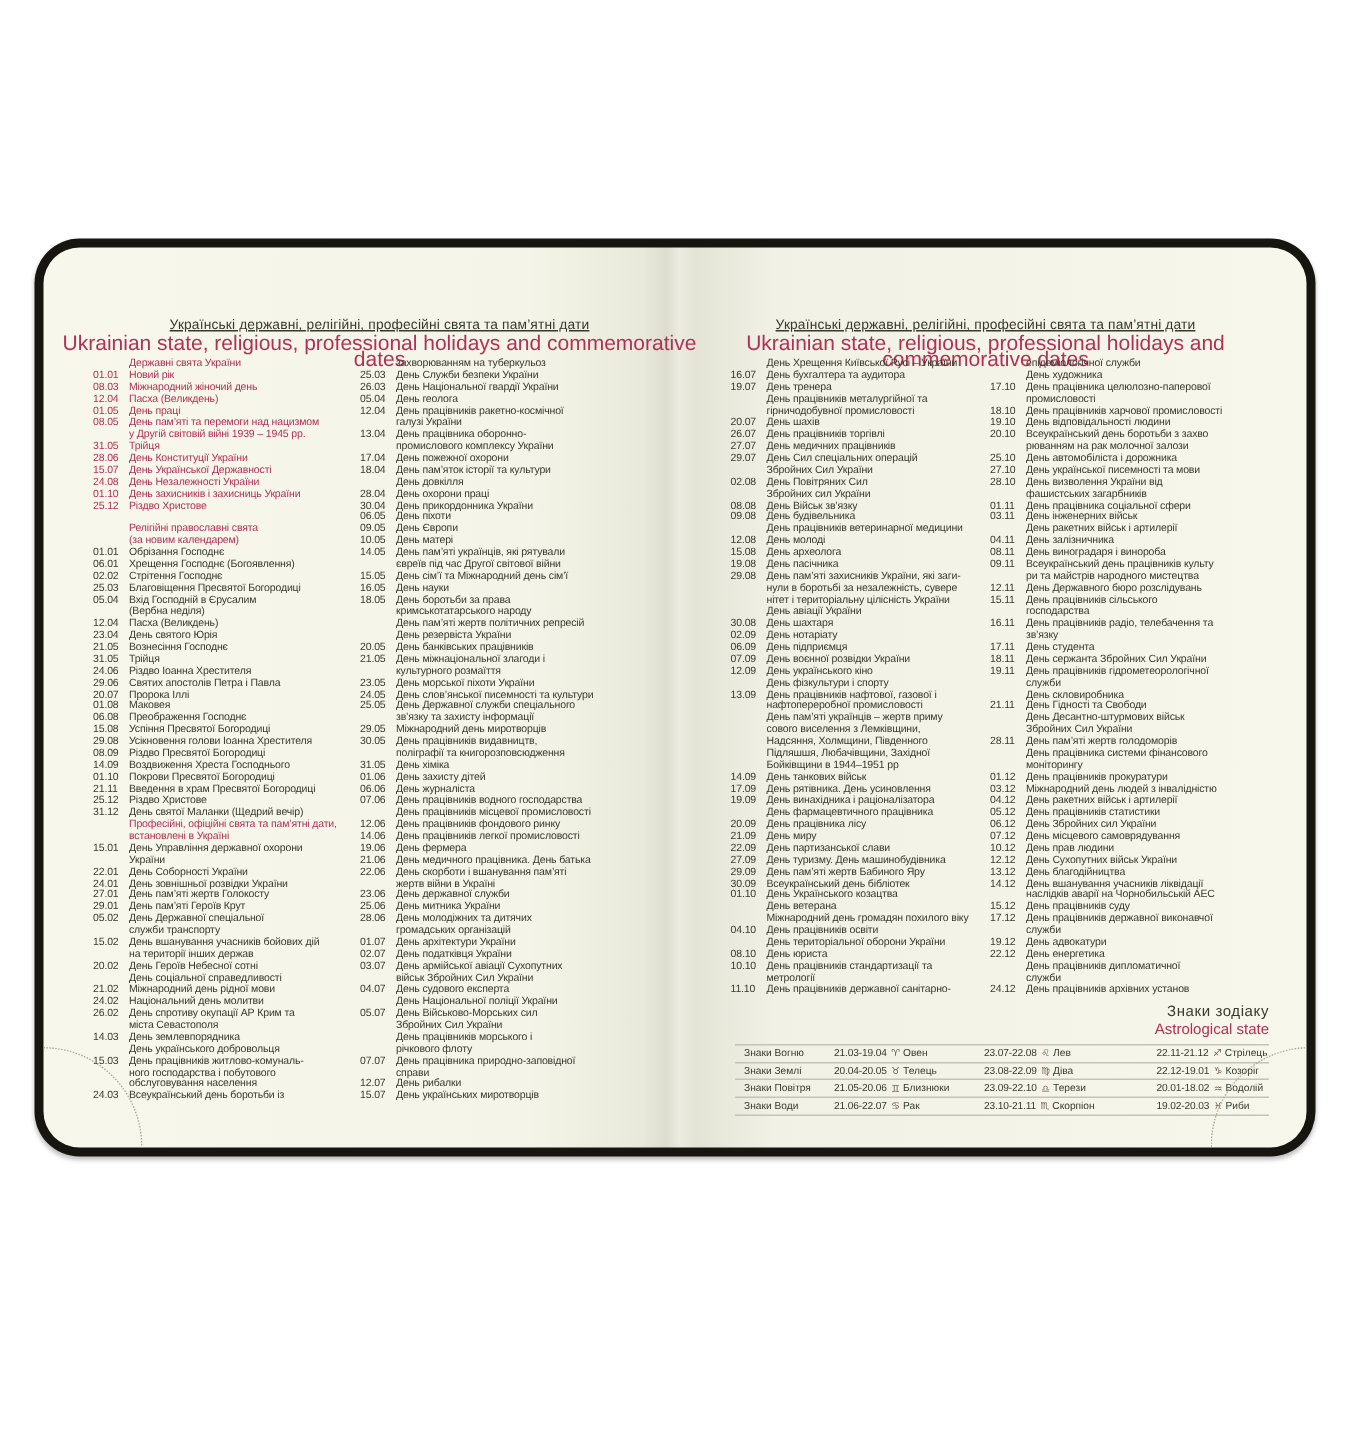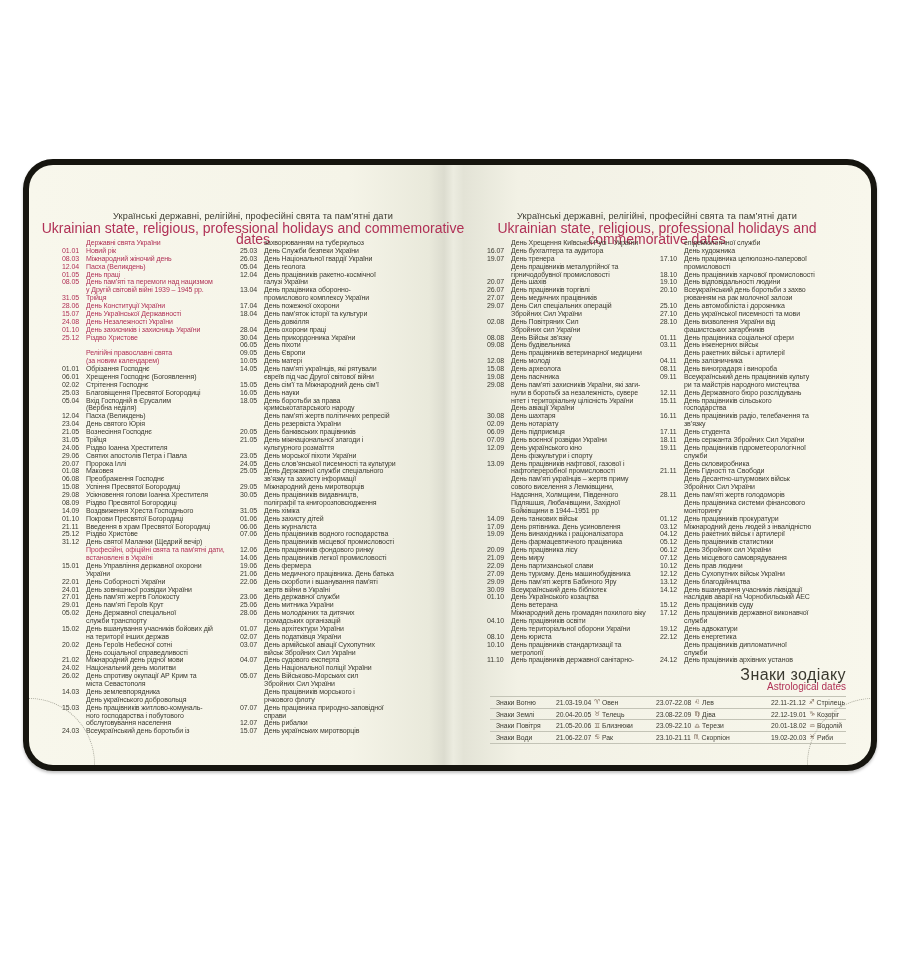--- a/index.html
+++ b/index.html
@@ -20,34 +20,34 @@
     box-shadow:0 2px 3px rgba(0,0,0,0.25);
   }
   .pages{
     position:absolute;left:6px;top:6px;width:842px;height:600px;border-radius:24px;
     overflow:hidden;
     background:linear-gradient(90deg,#f8f7ec 0%,#f5f4e8 38%,#e9e9db 47.5%,#dcdccf 49.3%,#ecece0 50.4%,#e3e3d6 51.6%,#f2f1e5 58%,#f8f7ec 100%);
   }
   .hdr{position:absolute;top:46px;text-align:center;}
   .hdr-left{left:12px;width:424px;}
   .hdr-right{left:421px;width:414px;}
-  .hdr .uk{font-size:9.2px;line-height:11px;color:var(--ink);letter-spacing:.1px;}
+  .hdr .uk{font-size:9.2px;line-height:11px;color:var(--ink);letter-spacing:.1px;text-decoration:underline;}
   .hdr .en{font-size:14px;line-height:11px;color:var(--accent);margin-top:1px;}
   .col{position:absolute;top:74px;font-size:7px;line-height:7.88px;letter-spacing:-0.1px;white-space:nowrap;}
   .col-l1{left:33px;width:182px;}
   .col-l2{left:211px;width:195px;}
   .col-r1{left:458px;width:170px;}
   .col-r2{left:631px;width:200px;}
   .row{display:flex;}
   .row .d{width:21px;flex:none;}
   .row .t{padding-left:3px;}
   .row.red{color:var(--accent);}
   .row.gap{height:7.88px;}
   .zod-title{position:absolute;top:504px;left:461px;width:356px;text-align:right;}
-  .zod-title .uk{font-size:16px;line-height:12px;color:var(--ink);letter-spacing:.4px;}
+  .zod-title .uk{font-size:10px;line-height:12px;color:var(--ink);letter-spacing:.4px;}
   .zod-title .en{font-size:10px;line-height:12px;color:var(--accent);}
   .zod-table{position:absolute;left:461px;top:531px;width:356px;font-size:6.8px;color:var(--ink);}
   .zrow{display:flex;align-items:center;height:10.7px;border-top:1px solid var(--rule);}
   .zrow:last-child{border-bottom:1px solid var(--rule);}
   .zgroup{width:60px;flex:none;padding-left:6px;}
   .zcell{flex:none;display:flex;align-items:center;}
   .zcell .rng{letter-spacing:-0.1px;}
   .zcell .sym{padding:0 2px 0 3px;color:#6e5847;font-family:"DejaVu Sans",sans-serif;font-size:6.5px;}
   .zc2{width:100px;} .zc3{width:115px;} .zc4{width:81px;}
   .arc{position:absolute;width:130px;height:130px;border:1px dotted #aaa99c;border-radius:50%;background:transparent;}
@@ -1009,21 +1009,21 @@
           <span class="t">служби</span>
         </div>
         <div class="row">
           <span class="d">24.12</span>
           <span class="t">День працівників архівних установ</span>
         </div>
       </div>
 
     <div class="zod-title">
       <div class="uk">Знаки зодіаку</div>
-      <div class="en">Astrological dates</div>
+      <div class="en">Astrological state</div>
     </div>
     <div class="zod-table" id="zod-table">
         <div class="zrow">
           <span class="zgroup">Знаки Вогню</span>
           <span class="zcell zc2">
             <span class="rng">21.03-19.04</span>
             <span class="sym">♈</span>
             <span class="nm">Овен</span>
           </span>
           <span class="zcell zc3">

